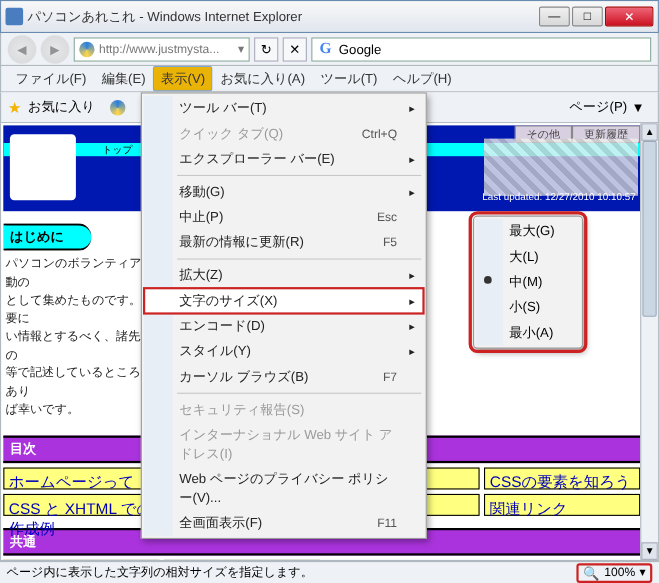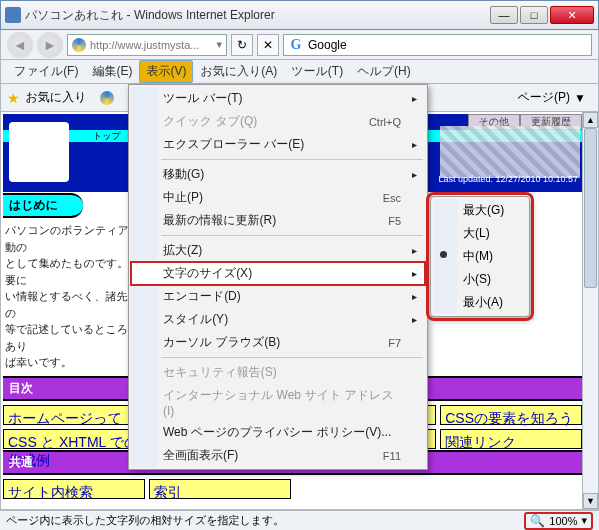--- a/index.html
+++ b/index.html
@@ -39,34 +39,34 @@
 .page { position:absolute; inset:0; padding:2px 16px 2px 2px; }
 .hdr { height:78px; background:#0018b0; position:relative; overflow:hidden; color:#fff; }
 .hdr .top { position:absolute; top:16px; left:0; right:0; height:12px; background:#00ffff; font-size:9px; padding-left:90px; color:#000; }
 .hdr .stamp { position:absolute; right:4px; top:60px; font-size:9px; color:#fff; }
 .tabrow { position:absolute; top:0; right:0; display:flex; font-size:10px; }
 .tabrow div { background:#d8d0e0; color:#444; border:1px solid #888; padding:0 10px; }
 .hdr .logo { position:absolute; left:6px; top:8px; width:60px; height:60px; background:#fff; border-radius:4px; }
 .hdr .enjoy { position:absolute; left:10px; bottom:6px; font-style:italic; font-weight:bold; font-size:16px; color:#ffd000; text-shadow:1px 1px #000; }
 .hdr .keys { position:absolute; right:2px; top:12px; width:140px; height:52px; background:repeating-linear-gradient(45deg,#eee,#eee 5px,#ccc 5px,#ccc 10px); opacity:.8; }
 
-.sec-title { background:#00ffff; border:2px solid #000; border-left:none; border-right:none; padding:2px 6px; font-weight:bold; margin-top:1px; border-radius:0 12px 12px 0; display:inline-block; min-width:80px;}
+.sec-title { background:#00ffff; border:2px solid #000; border-left:none; border-right:none; padding:2px 6px; font-weight:bold; margin-top:11px; border-radius:0 12px 12px 0; display:inline-block; min-width:80px;}
 .purple { background:#aa33dd; color:#fff; display:block; border-radius:0;}
 .body-text { font-size:11px; color:#222; padding:4px 2px; line-height:1.5; }
 
 .linkgrid { display:grid; grid-template-columns:repeat(4,1fr); gap:4px; margin-top:4px; }
 .linkcell { background:#ffff80; border:1px solid #000; padding:4px; font-size:14px; color:#00b; height:20px; }
 
 .scrollbar { position:absolute; right:0; top:0; bottom:0; width:16px; background:#eef1f5; border-left:1px solid #b0b8c0; }
 .sbtn { position:absolute; left:0; right:0; height:16px; background:#dfe5ec; border:1px solid #aab; display:flex; align-items:center; justify-content:center; font-size:9px;}
 .sbtn.up{top:0} .sbtn.dn{bottom:0}
 .thumb{position:absolute; left:1px; right:1px; top:16px; height:160px; background:#cbd6e4; border:1px solid #9ab; border-radius:2px;}
 
 
-.dropdown { position:absolute; left:128px; top:84px; width:300px; background:#f2f2f2; border:1px solid #9a9a9a; box-shadow:2px 3px 6px rgba(0,0,0,.35); padding:2px; z-index:20; }
+.dropdown { position:absolute; left:128px; top:84px; width:260px; background:#f2f2f2; border:1px solid #9a9a9a; box-shadow:2px 3px 6px rgba(0,0,0,.35); padding:2px; z-index:20; }
 .dropdown .strip { position:absolute; left:2px; top:2px; bottom:2px; width:26px; background:#e8eef5; }
 .dditem { position:relative; padding:3px 24px 3px 32px; color:#222; display:flex; align-items:center; }
 .dditem.disabled { color:#9a9a9a; }
 .dditem .sc { margin-left:auto; color:#555; font-size:11px; }
 .dditem .arrow { position:absolute; right:8px; font-size:10px; }
 .ddsep { height:1px; background:#c8c8c8; margin:3px 2px 3px 30px; }
 .dditem.hl { outline:2px solid #cc2222; outline-offset:-1px; background:#fff;text-align:center; }
 
 
 .submenu { position:absolute; left:430px; top:196px; width:100px; background:#f2f2f2; border:1px solid #9a9a9a; box-shadow:2px 3px 6px rgba(0,0,0,.35); padding:2px; z-index:21; outline:3px solid #cc2222; outline-offset:1px; border-radius:4px;}

